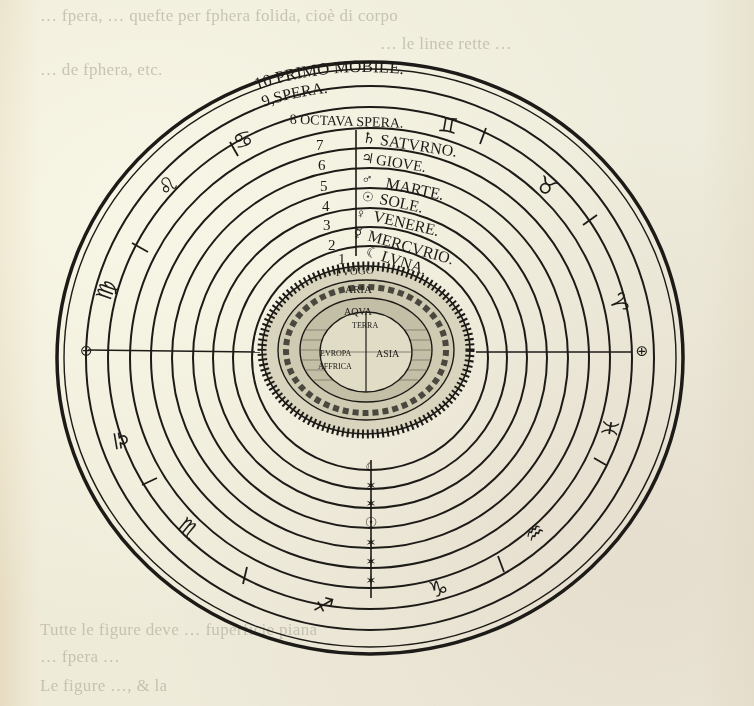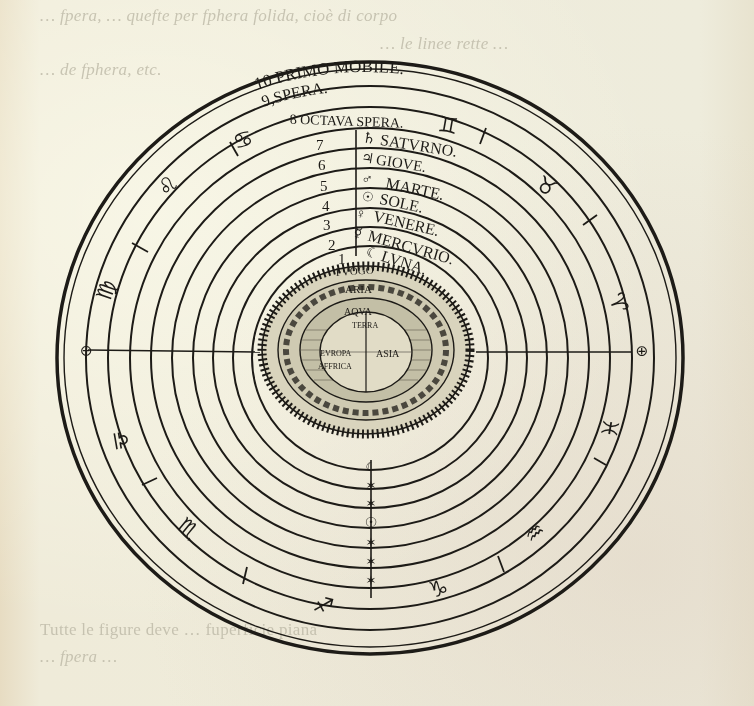--- a/index.html
+++ b/index.html
@@ -9,36 +9,37 @@
     font-family: "Liberation Serif", serif;
   }
   .page {
     position: absolute; inset: 0;
     background:
       radial-gradient(ellipse at 20% 30%, rgba(255,255,240,0.55), rgba(0,0,0,0) 60%),
       radial-gradient(ellipse at 85% 80%, rgba(220,205,190,0.45), rgba(0,0,0,0) 55%),
       linear-gradient(90deg, #e7dcc2 0px, #efebd9 40px, #eeecdc 700px, #e8e3cf 754px);
   }
   .bleed {
-    position: absolute; color: #b9b5a3; font-style: italic;
+    position: absolute; color: #b9b5a3; 
     font-size: 17px; letter-spacing: 0.3px; white-space: nowrap; opacity: 0.75;
   }
   .bleed-upright { font-style: normal; }
   svg.diagram { position: absolute; left: 0; top: 0; }
   .lbl { font-family: "Liberation Serif", serif; fill: #1d1b17; }
 </style>
 </head>
 <body>
 
 <div class="page">
   <div class="bleed" style="left:40px;top:6px;">… fpera, … quefte per fphera folida, cioè di corpo</div>
   <div class="bleed" style="left:40px;top:60px;">… de fphera, etc.</div>
   <div class="bleed" style="left:380px;top:34px;">… le linee rette …</div>
   <div class="bleed bleed-upright" style="left:40px;top:620px;">Tutte le figure deve … fuperficie piana</div>
   <div class="bleed" style="left:40px;top:647px;">… fpera …</div>
+  <div class="bleed bleed-upright" style="left:40px;top:676px;">Le figure …, &amp; la</div>
 </div>
 
 <svg class="diagram" width="754" height="706" viewBox="0 0 754 706">
   <defs>
     <path id="arc10" d="M 250,92 A 330,318 0 0 1 480,92"></path>
     <path id="arc9" d="M 260,108 A 300,290 0 0 1 450,104"></path>
   </defs>
 
   <g fill="none" stroke="#1d1b17">
     <ellipse cx="370" cy="358" rx="313" ry="296" stroke-width="3.5"></ellipse>

